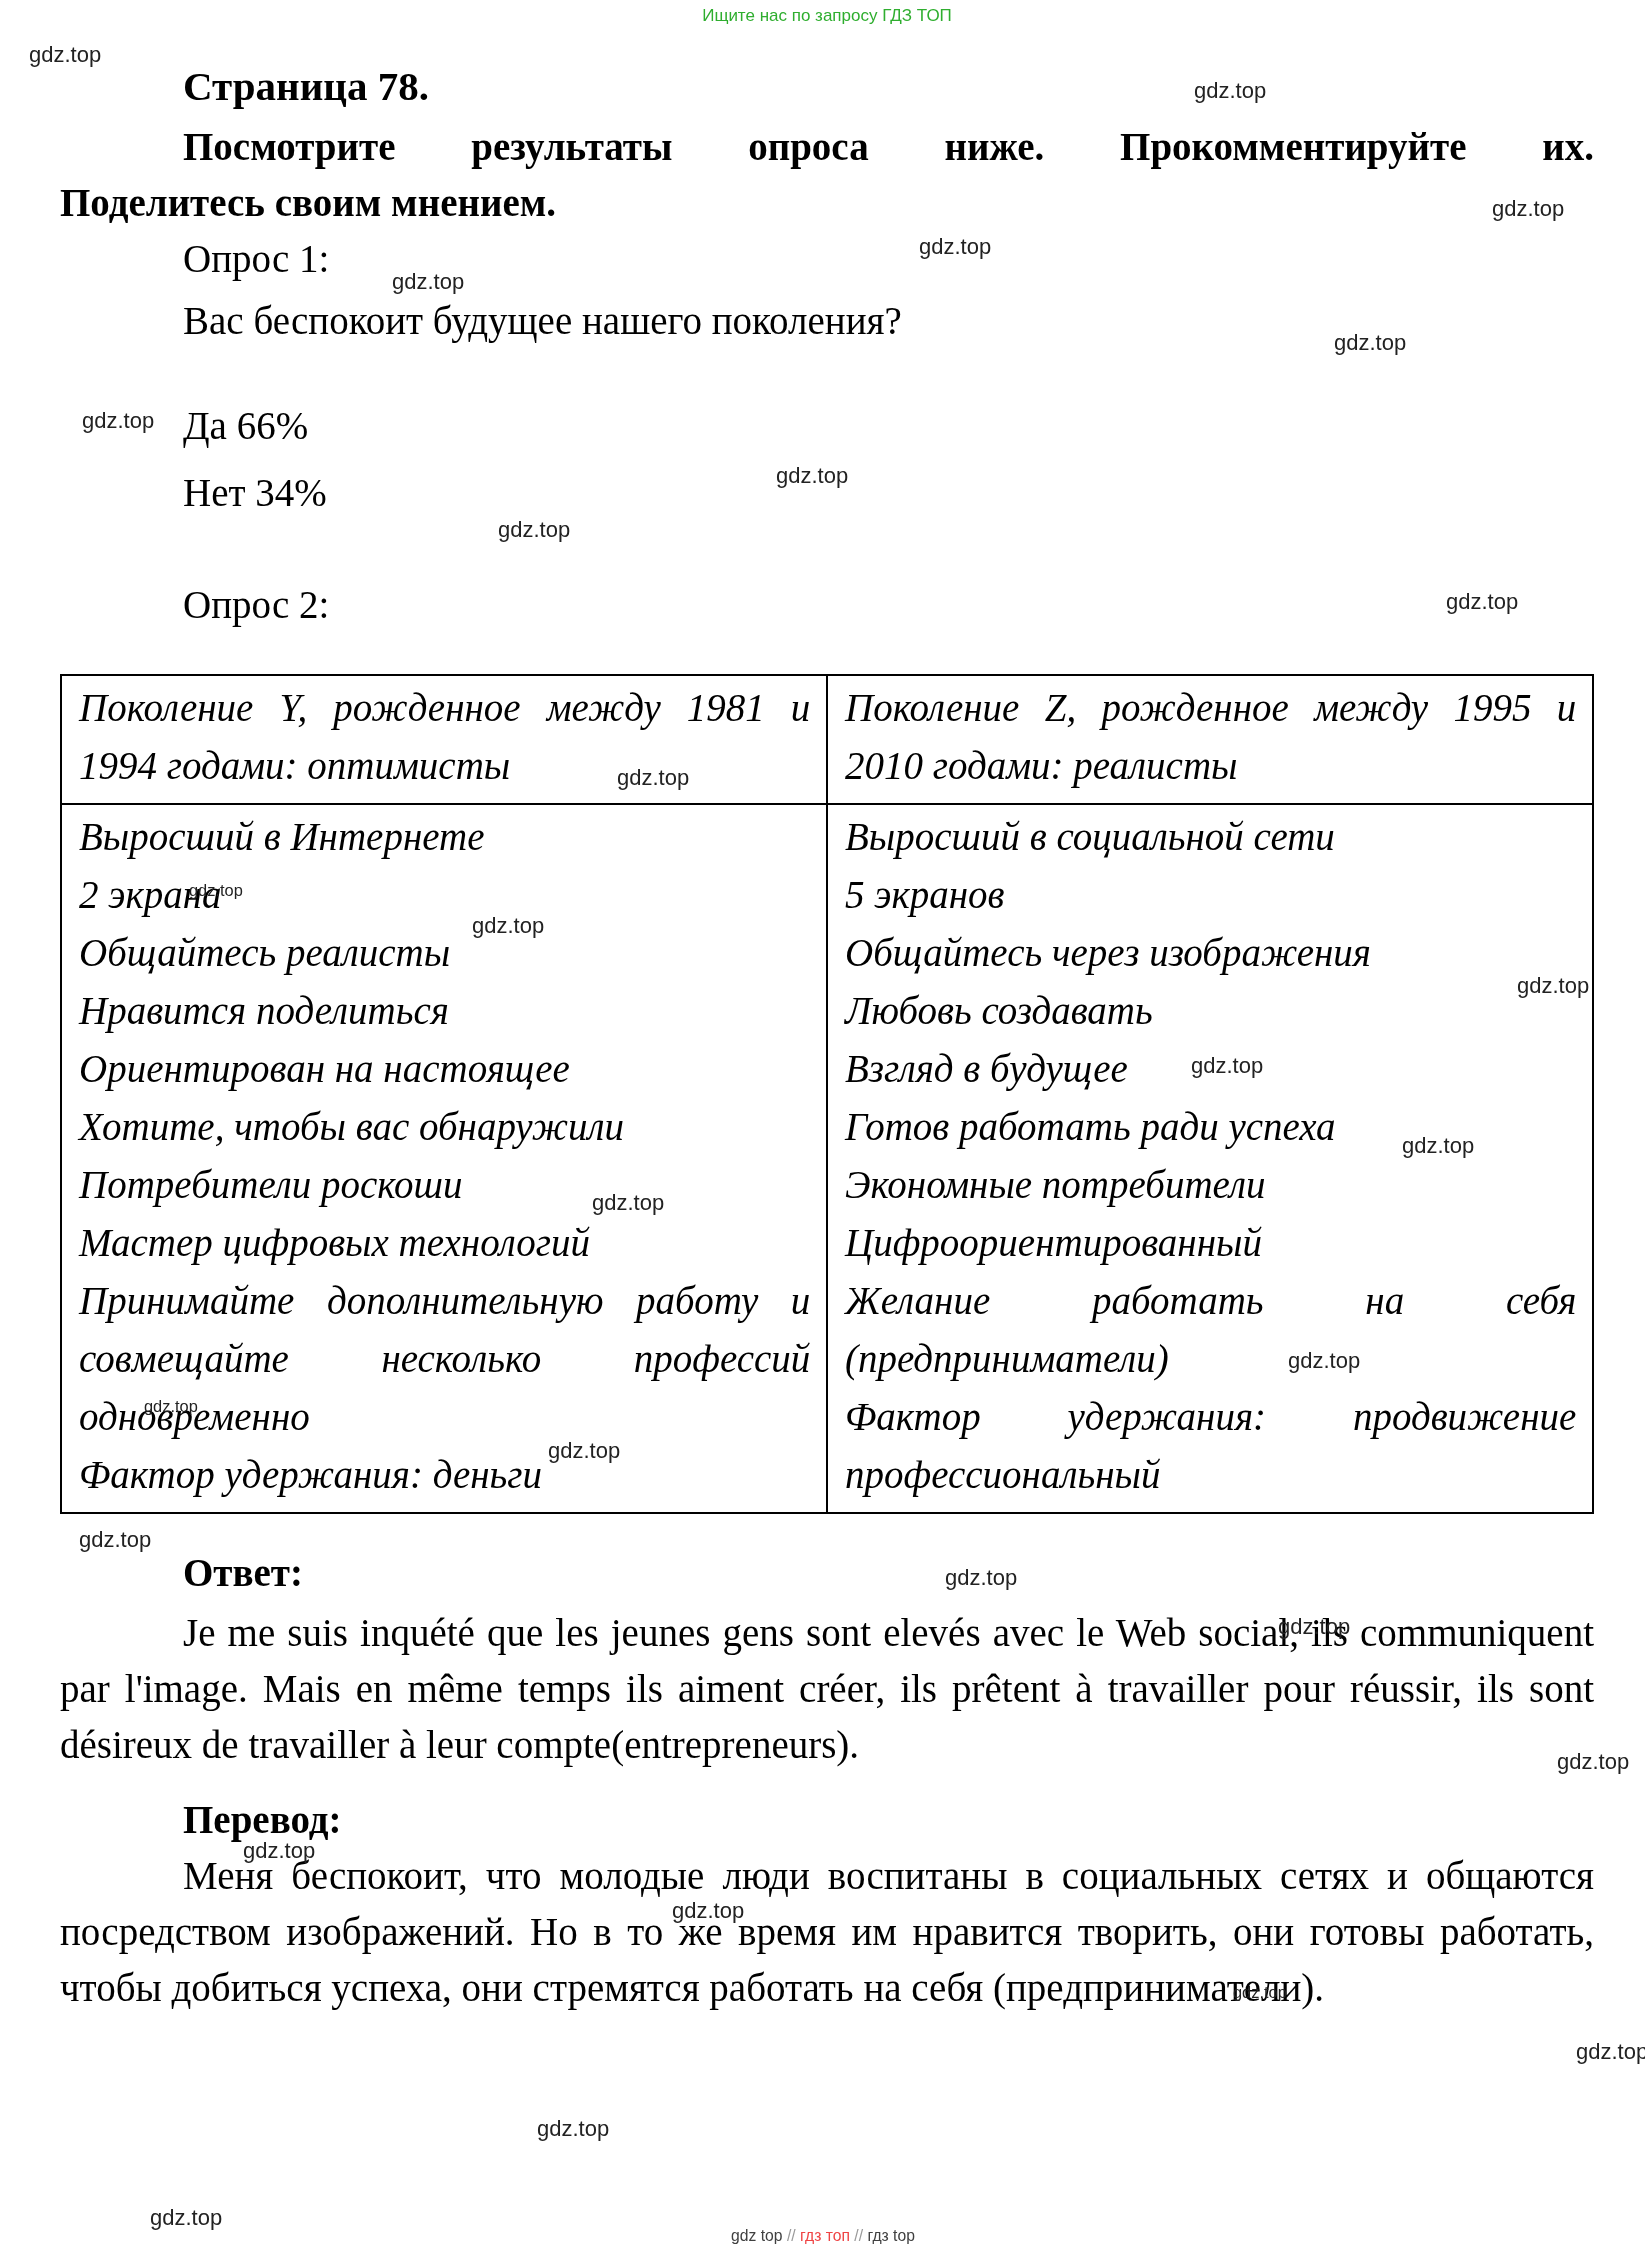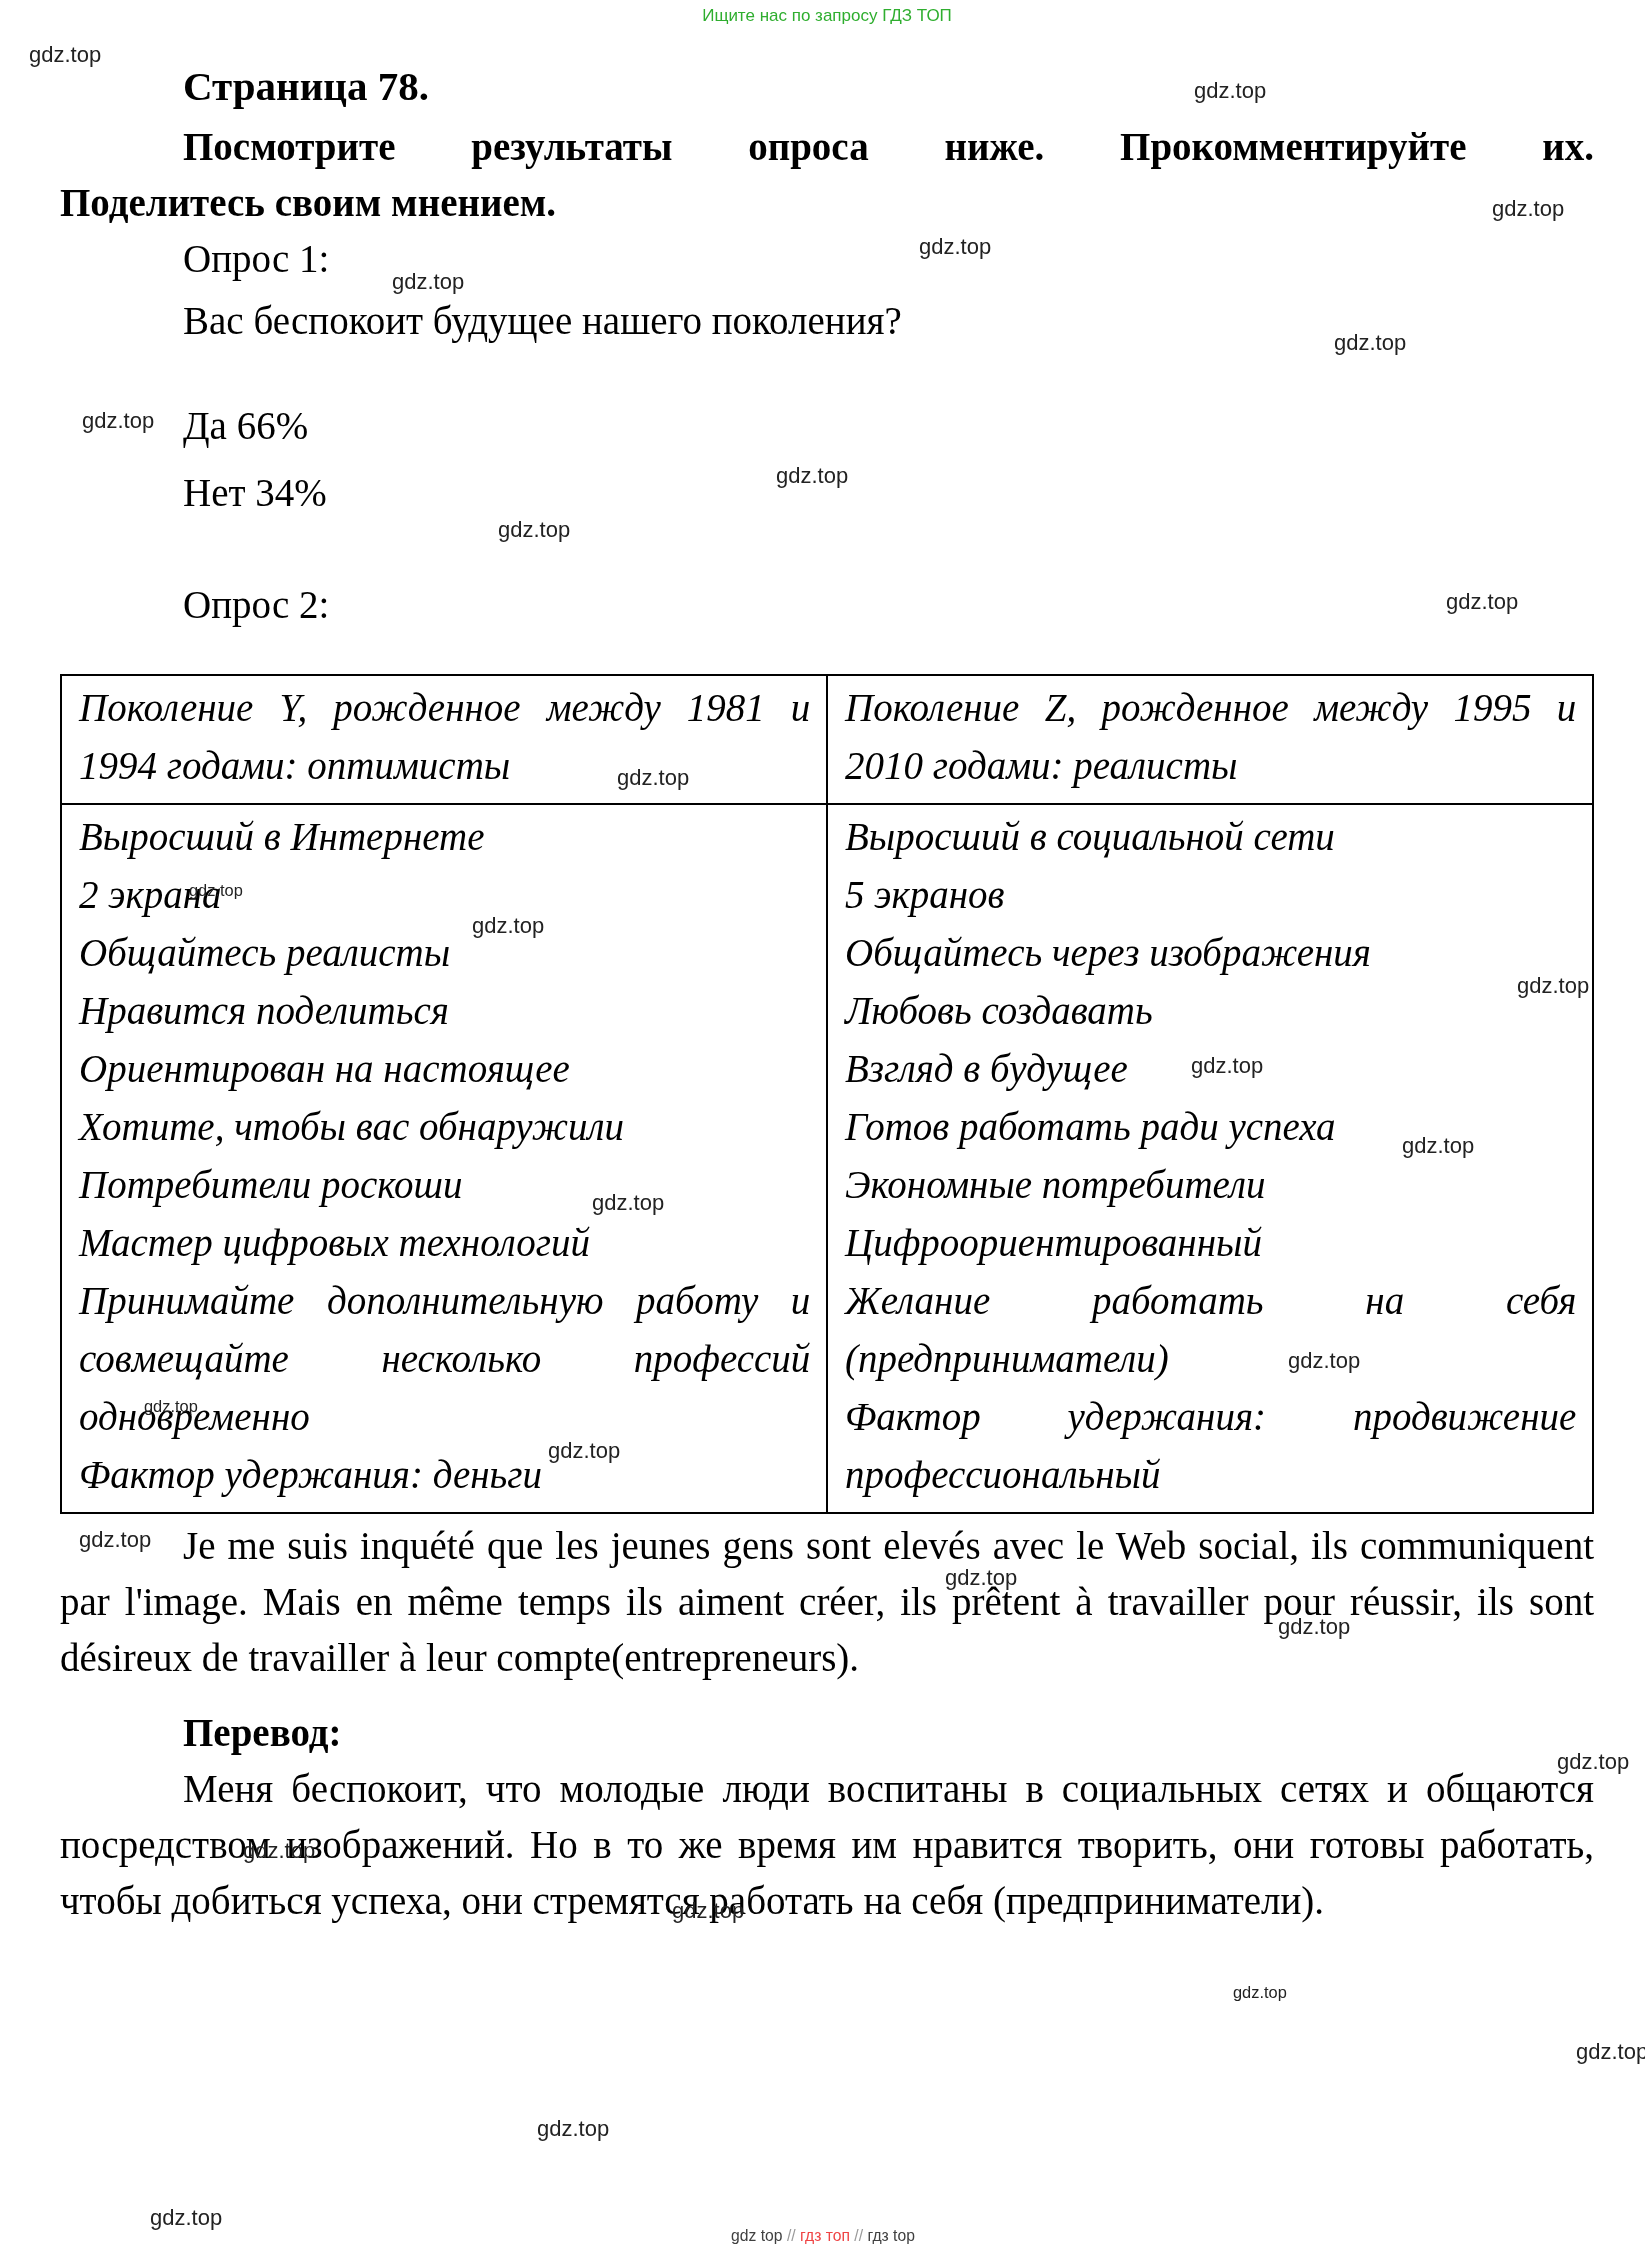--- a/index.html
+++ b/index.html
@@ -140,20 +140,21 @@
           <div class="cell-item">Готов работать ради успеха</div>
           <div class="cell-item">Экономные потребители</div>
           <div class="cell-item">Цифроориентированный</div>
           <div class="cell-item">Желание работать на себя (предприниматели)</div>
           <div class="cell-item">Фактор удержания: продвижение профессиональный</div>
         </td>
       </tr>
     </tbody>
   </table>
 
+  <p class="answer-label">Ответ:</p>
   <p class="para-justify">Je me suis inquété que les jeunes gens sont elevés avec le Web social, ils communiquent par l'image. Mais en même temps ils aiment créer, ils prêtent à travailler pour réussir, ils sont désireux de travailler à leur compte(entrepreneurs).</p>
 
   <p class="translation-label">Перевод:</p>
   <p class="para-justify para-ru">Меня беспокоит, что молодые люди воспитаны в социальных сетях и общаются посредством изображений. Но в то же время им нравится творить, они готовы работать, чтобы добиться успеха, они стремятся работать на себя (предприниматели).</p>
 
 </div>
 
 <span class="wm" style="left:29px;top:42px">gdz.top</span>
 <span class="wm" style="left:1194px;top:78px">gdz.top</span>
 <span class="wm" style="left:1492px;top:196px">gdz.top</span>

